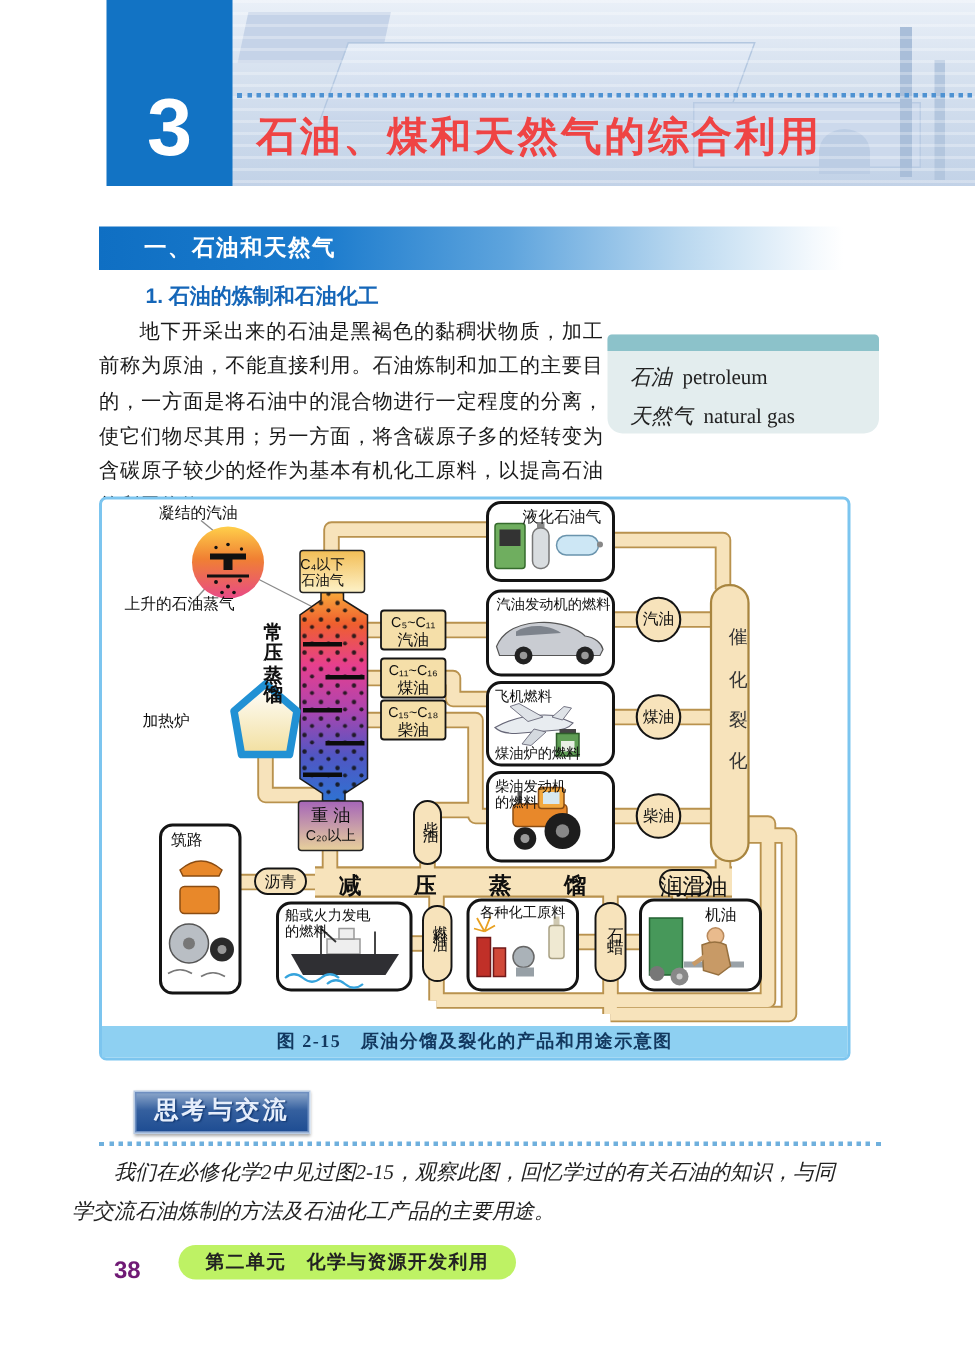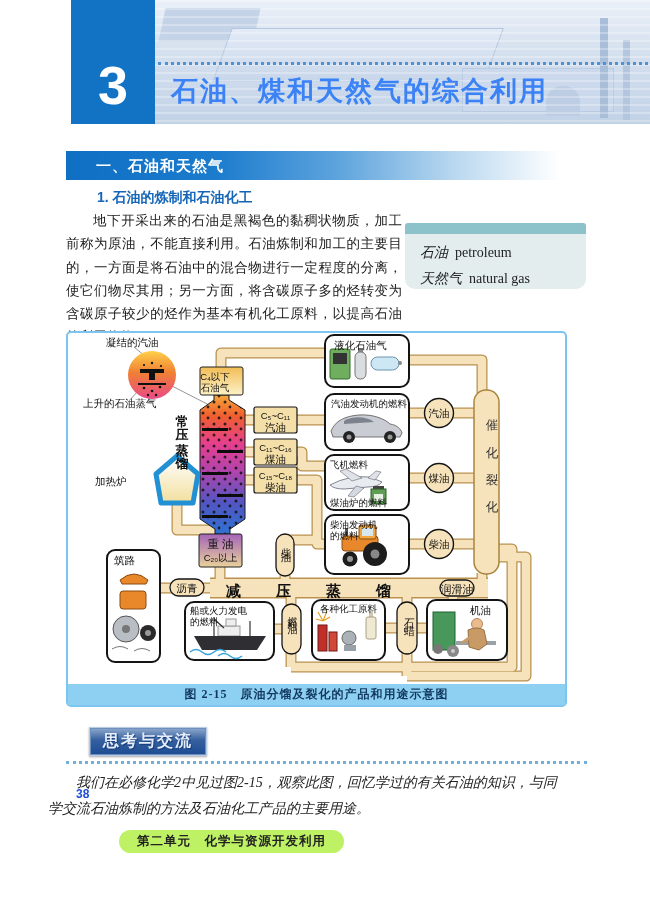--- a/index.html
+++ b/index.html
@@ -16,21 +16,21 @@
   .ph-b1{position:absolute;left:10px;top:8px;width:95px;height:34px;background:#c5d3e8;transform:skewX(-12deg);}
   .ph-b2{position:absolute;left:310px;top:68px;width:150px;height:42px;background:#ccd9ec;border:1px solid #b9cbe3;}
   .ph-ch1{position:absolute;right:42px;top:18px;width:8px;height:100px;background:#a9bed9;}
   .ph-ch2{position:absolute;right:20px;top:40px;width:7px;height:80px;background:#b3c6de;}
   .ph-tank{position:absolute;right:70px;top:86px;width:34px;height:30px;border-radius:50% 50% 0 0;background:#bccde4;}
   .chapter-box{position:absolute;left:71px;top:0;width:84px;height:124px;background:#1273c4;
          display:flex;align-items:flex-end;justify-content:center;}
   .chapter-box span{color:#fff;font-size:54px;font-weight:bold;line-height:1;padding-bottom:12px;}
   .dotted-top{position:absolute;left:158px;right:2px;top:62px;border-top:3px dotted #4e92d2;height:0;}
   .chapter-title{position:absolute;left:171px;top:73px;margin:0;font-size:27px;font-weight:bold;
-         color:#3b82f6;letter-spacing:2px;white-space:nowrap;}
+         color:#ef4444;letter-spacing:2px;white-space:nowrap;}
 
   
   .section-bar{position:absolute;left:66px;top:151px;width:496px;height:29px;box-sizing:border-box;
          background:linear-gradient(90deg,#0f6fc3 0%,#1b7bcd 30%,#5ea4dd 55%,#b8d7ef 78%,#f4f9fd 96%,#fff 100%);
          color:#fff;font-weight:bold;font-size:15px;line-height:29px;padding-left:30px;letter-spacing:1px;}
   .subsection{position:absolute;left:97px;top:189px;margin:0;font-size:14px;color:#1566b8;font-weight:bold;}
   .intro{position:absolute;left:66px;top:209px;width:336px;margin:0;font-size:13.5px;line-height:23.3px;
          text-align:justify;text-indent:2em;color:#1a1a1a;
          font-family:"Liberation Serif","DejaVu Serif",serif;}
   .vocab{position:absolute;left:405px;top:223px;width:181px;height:66px;background:#e3edee;
@@ -58,21 +58,21 @@
   
   .badge{position:absolute;left:89px;top:727px;width:116px;height:27px;
        background:linear-gradient(180deg,#8fa9cc 0%,#35609f 45%,#1d4c92 100%);
        border:1px solid #b8cbe4;box-shadow:0 1px 2px rgba(0,0,0,.35), inset 0 0 0 1px #6f8fc0;
        color:#e6eefb;font-size:16px;font-weight:bold;text-align:center;line-height:26px;
        letter-spacing:2px;text-shadow:1px 1px 1px #143a75;}
   .dotted-mid{position:absolute;left:66px;top:761px;width:521px;border-top:3px dotted #6fb0dd;height:0;}
   .activity-text{position:absolute;left:48px;top:770px;width:522px;margin:0;font-size:14px;line-height:26px;
        text-indent:2em;color:#222;font-style:italic;
        font-family:"Liberation Serif","DejaVu Serif",serif;}
-  .pagenum{position:absolute;left:76px;top:787px;font-size:12px;font-weight:bold;color:#1d4ed8;}
+  .pagenum{position:absolute;left:76px;top:839px;font-size:16px;font-weight:bold;color:#701a75;}
   .unit-pill{position:absolute;left:119px;top:830px;background:#bef264;border-radius:12px;
        padding:3px 18px;font-size:12.5px;font-weight:bold;color:#222;letter-spacing:1px;}
 </style>
 </head>
 <body>
 
 <div class="page">
 
   <div class="photo">
     <div class="ph-b1"></div>
@@ -344,21 +344,21 @@
     </div>
     <div class="flabel c" style="left:186px;top:137px;width:43px">
       <div class="fsm">C₁₅~C₁₈</div>
       <div>柴油</div>
     </div>
     <div class="flabel c" style="left:131px;top:205px;width:43px">
       <div style="font-size:11.5px">重 油</div>
       <div class="fsm">C₂₀以上</div>
     </div>
 
-    <div class="flabel c" style="left:257px;top:6px;width:71px">液化石油气</div>
+    <div class="flabel c" style="left:271px;top:6px;width:71px">液化石油气</div>
     <div class="flabel fsm" style="left:263px;top:65px">汽油发动机的燃料</div>
     <div class="flabel fsm" style="left:262px;top:126px">飞机燃料</div>
     <div class="flabel fsm" style="left:262px;top:164px">煤油炉的燃料</div>
     <div class="flabel fsm" style="left:262px;top:186px">
       <div>柴油发动机</div>
       <div>的燃料</div>
     </div>
 
     <div class="flabel c" style="left:356px;top:74px;width:30px">汽油</div>
     <div class="flabel c" style="left:356px;top:139px;width:30px">煤油</div>
@@ -369,21 +369,21 @@
     <div class="flabel c" style="left:102px;top:249px;width:34px">沥青</div>
     <div class="flabel" style="left:158px;top:249px;font-size:15px;font-weight:600;letter-spacing:35px">减压蒸馏</div>
     <div class="flabel vtext" style="left:212px;top:206px;letter-spacing:4px">柴油</div>
     <div class="flabel fsm" style="left:122px;top:272px">
       <div>船或火力发电</div>
       <div>的燃料</div>
     </div>
     <div class="flabel vtext" style="left:218px;top:275px;font-size:10px;letter-spacing:4px">燃料油</div>
     <div class="flabel fsm c" style="left:246px;top:270px;width:69px">各种化工原料</div>
     <div class="flabel vtext" style="left:334px;top:277px;font-size:11px;letter-spacing:6px">石蜡</div>
-    <div class="flabel c" style="left:372px;top:250px;width:34px;font-size:11px">润滑油</div>
+    <div class="flabel c" style="left:372px;top:250px;width:34px;font-size:15px">润滑油</div>
     <div class="flabel" style="left:402px;top:271px">机油</div>
 
     <figcaption class="fig-caption">图 2-15　原油分馏及裂化的产品和用途示意图</figcaption>
   </figure>
 
   <div class="badge">思考与交流</div>
   <div class="dotted-mid"></div>
   <p class="activity-text">我们在必修化学2中见过图2-15，观察此图，回忆学过的有关石油的知识，与同学交流石油炼制的方法及石油化工产品的主要用途。</p>
 
   <span class="pagenum">38</span>

